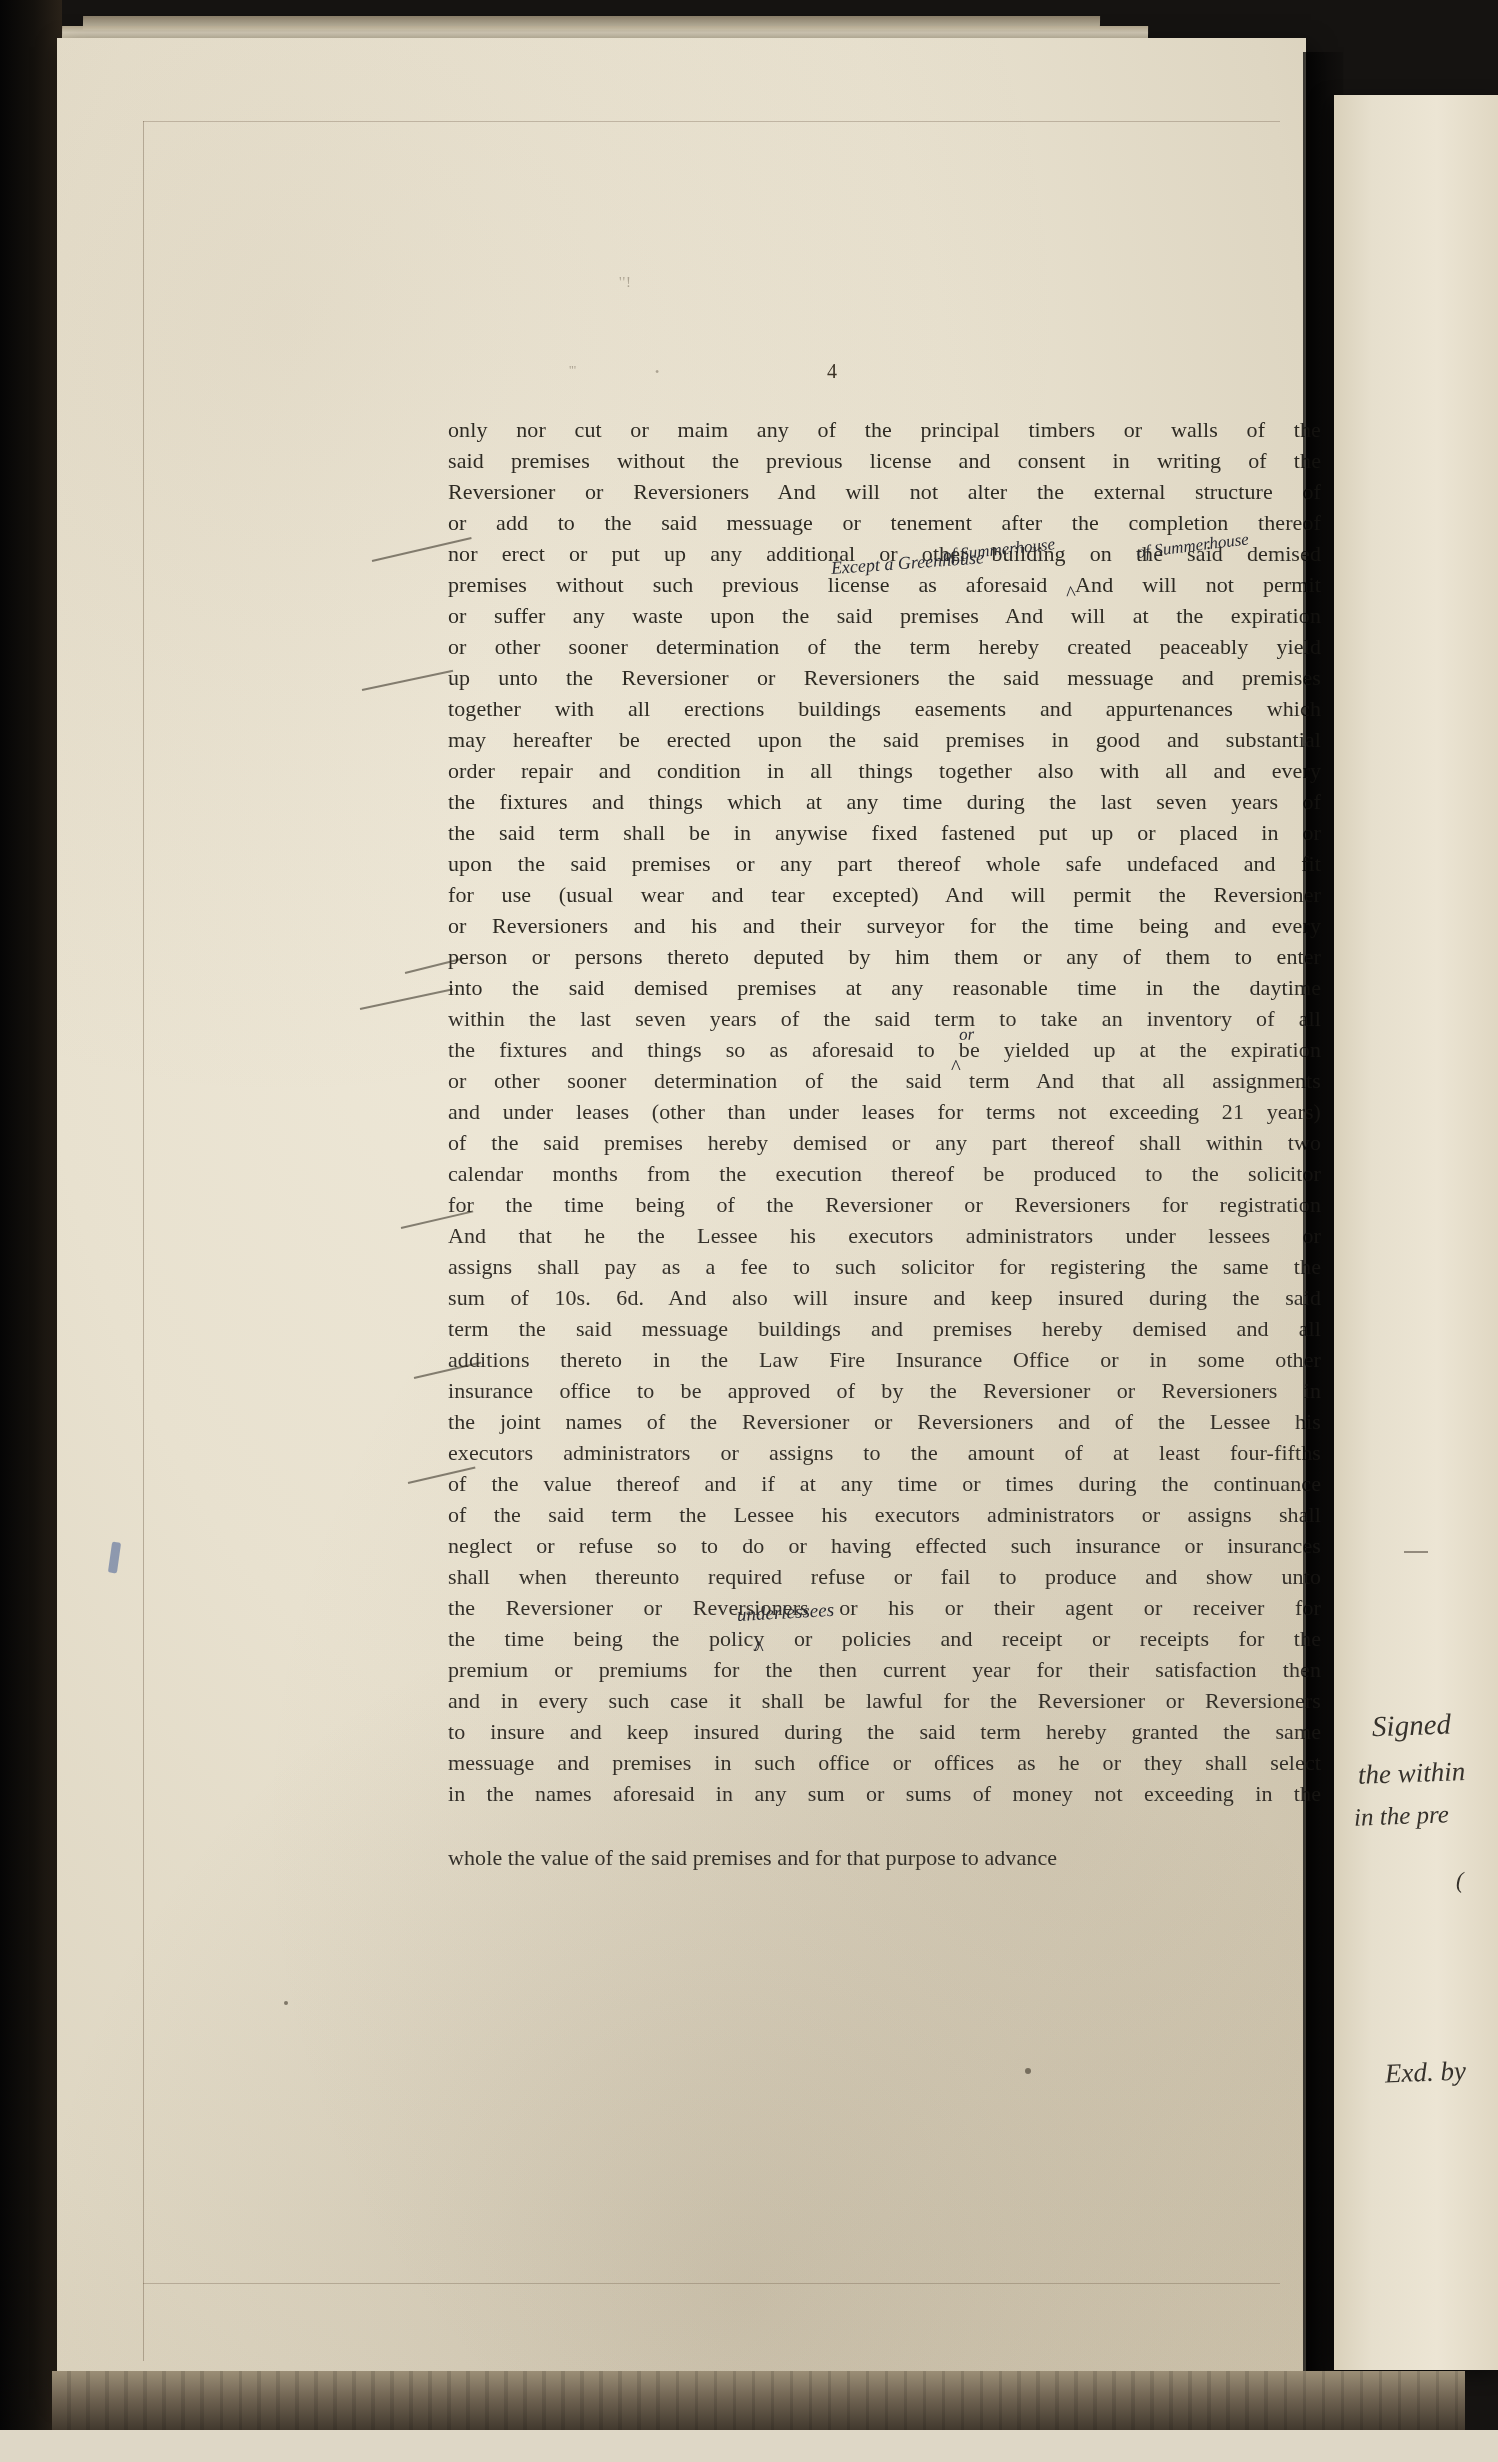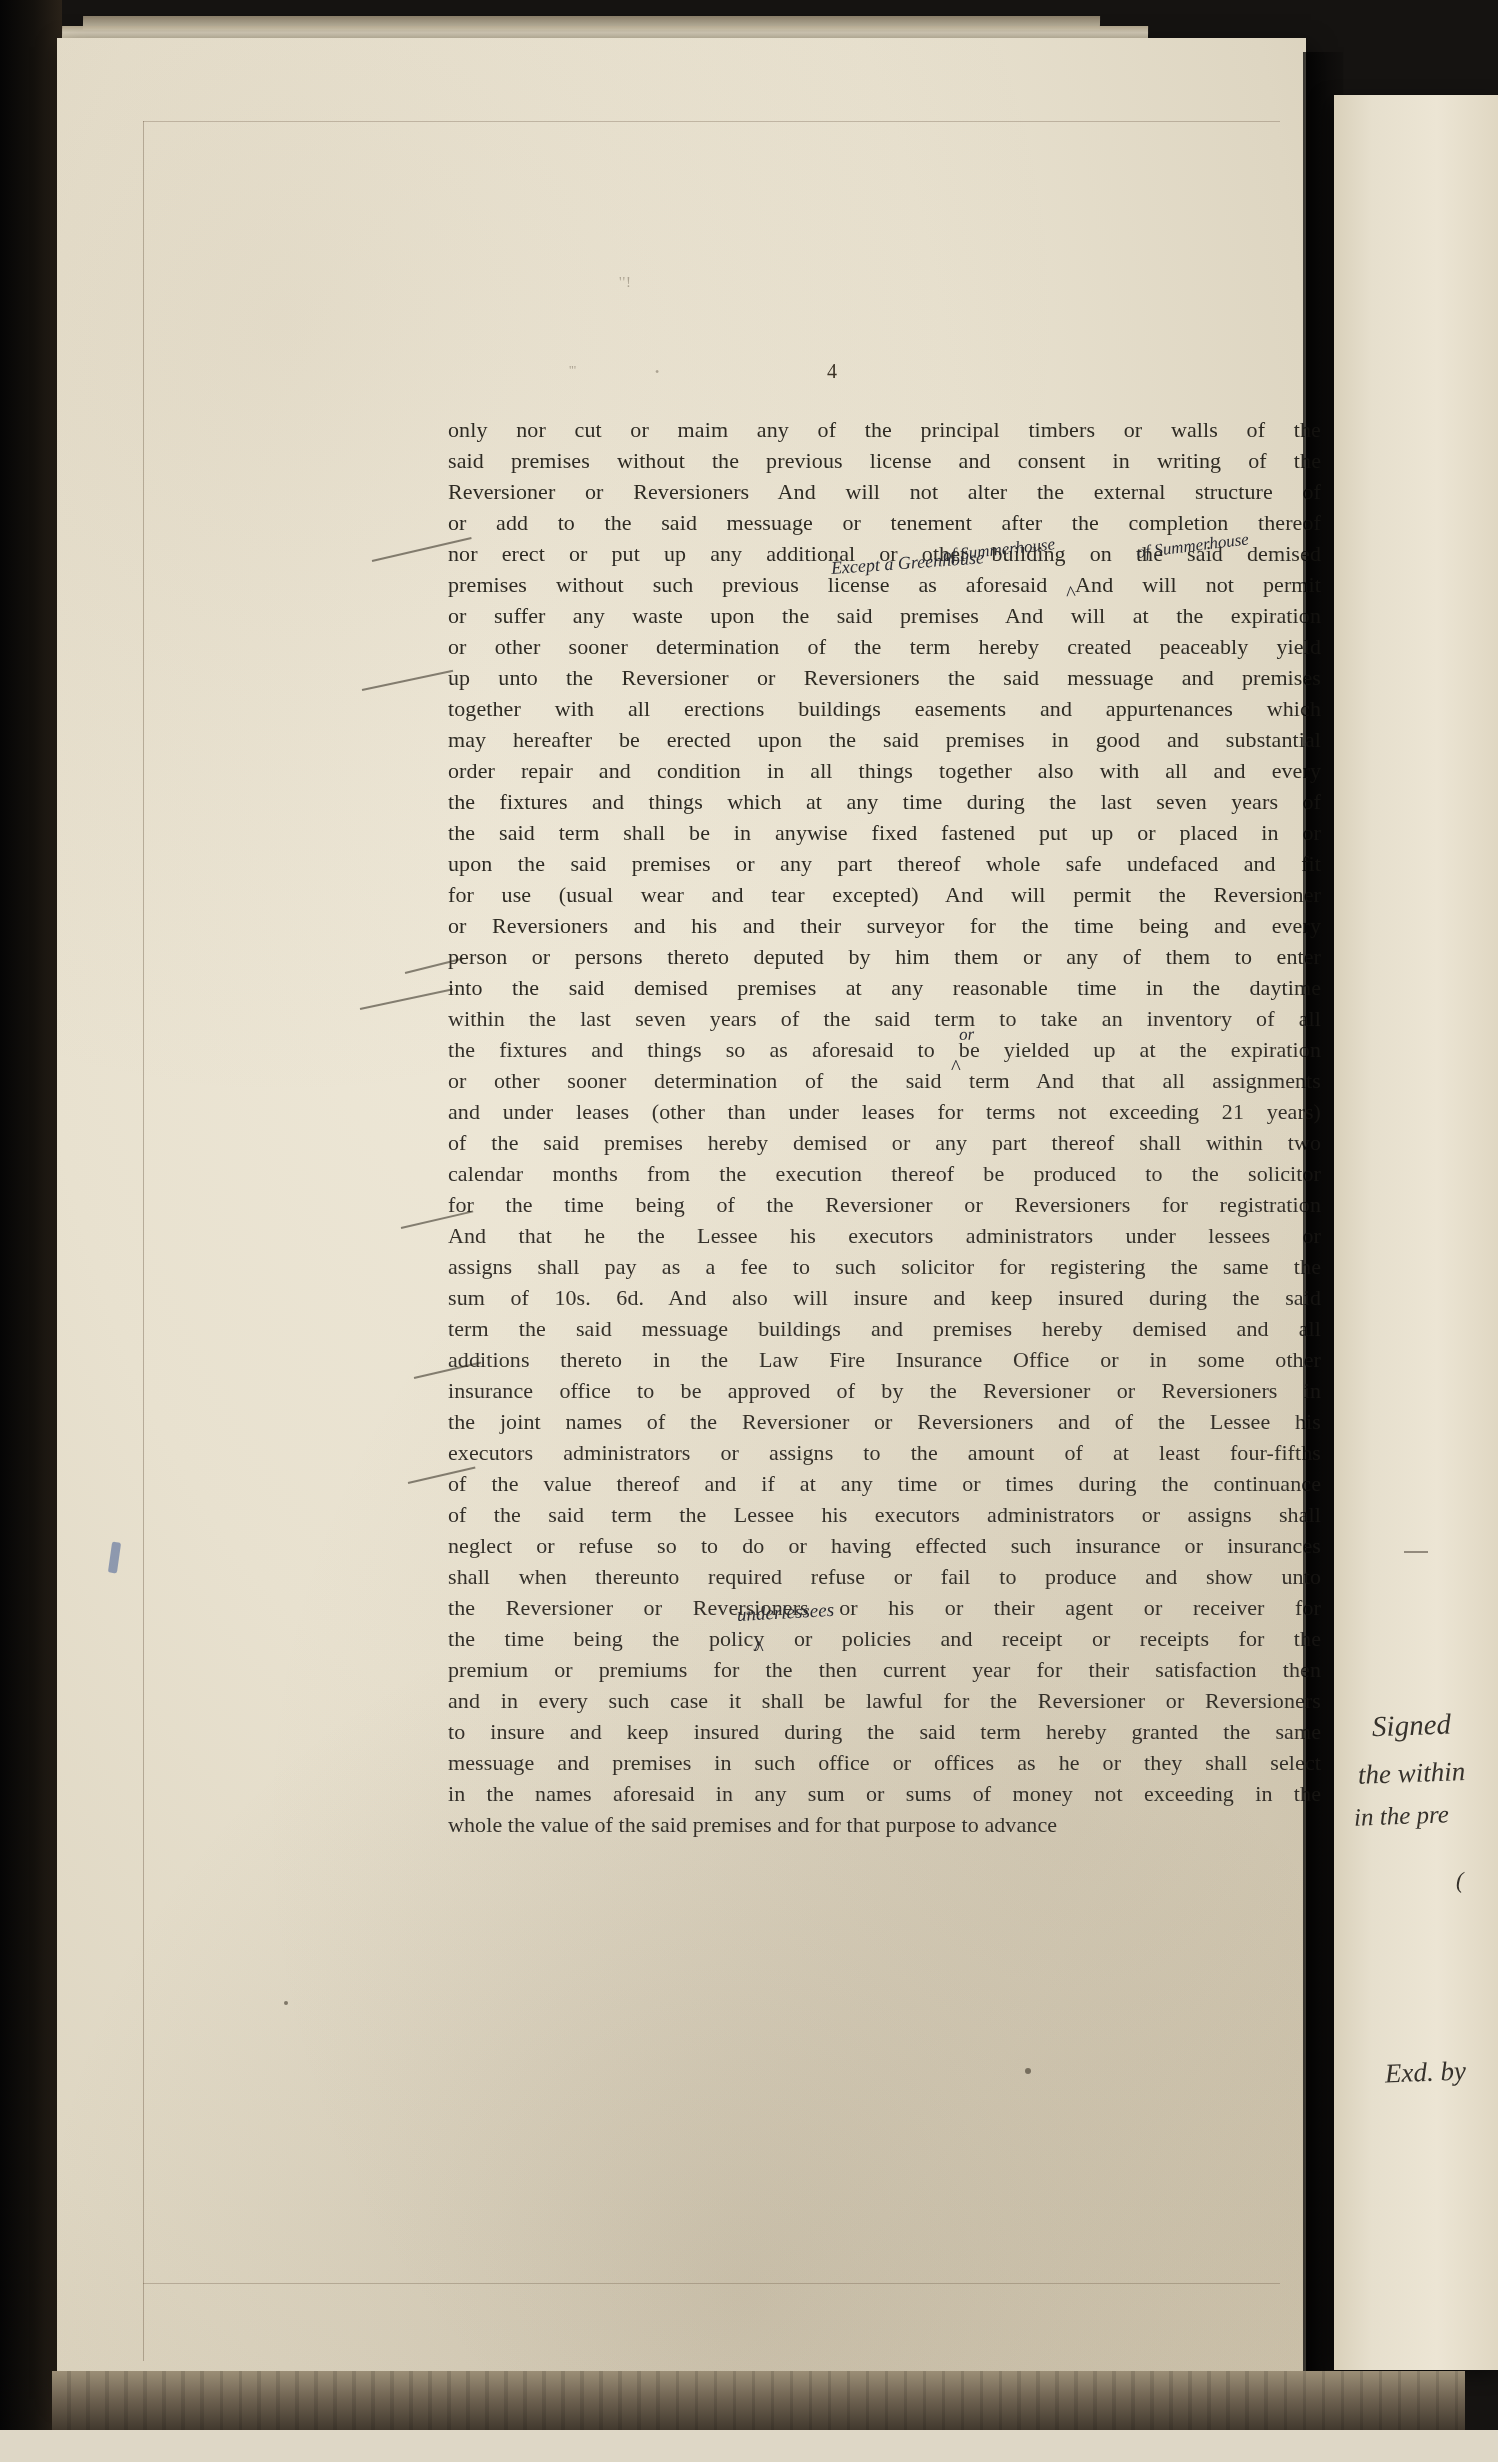--- a/index.html
+++ b/index.html
@@ -156,21 +156,21 @@
     margin: 0;
     font-family: "Liberation Serif", serif;
     font-size: 22px;
     line-height: 31px;
     color: #2e2b24;
     text-align: justify;
     text-align-last: justify;
     white-space: nowrap;
     letter-spacing: 0.1px;
   }
-  p.line.last { text-align-last: left; }
+  p.line.last { text-align-last: left; margin-top: 33px; }
 
   
   .text-col p.line:nth-child(n+20) { color: #34302a; }
 
   
   .hand {
     position: absolute;
     font-family: "Liberation Serif", serif;
     font-style: italic;
     color: #2a2b33;

